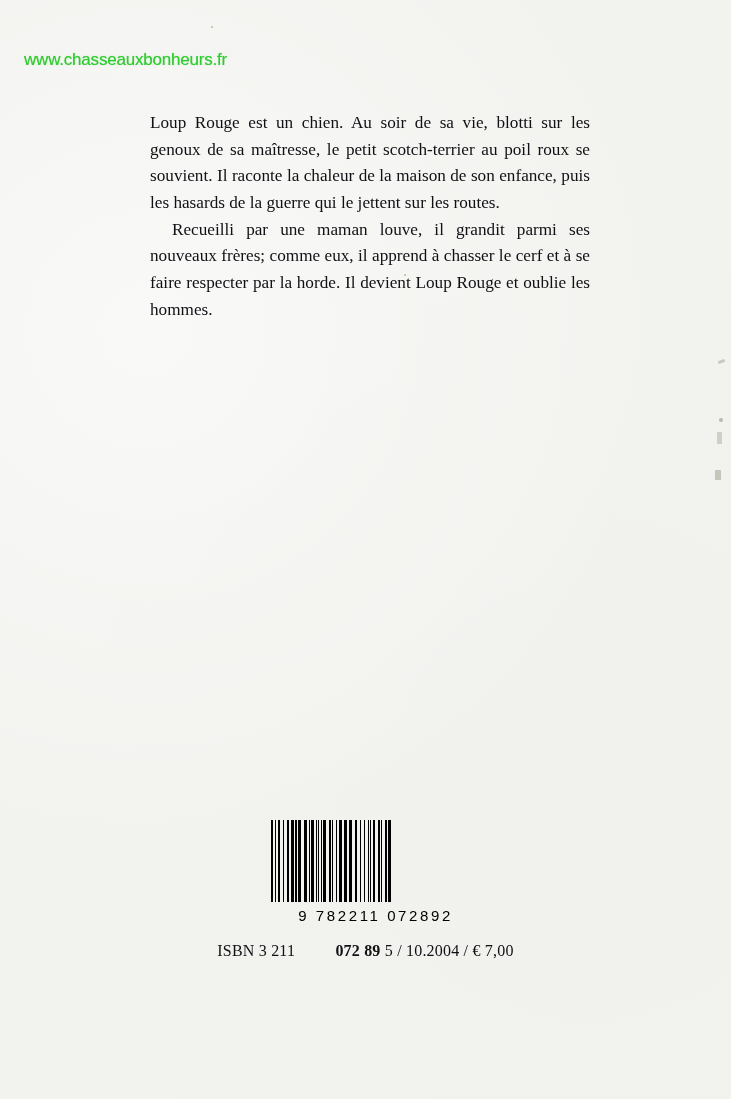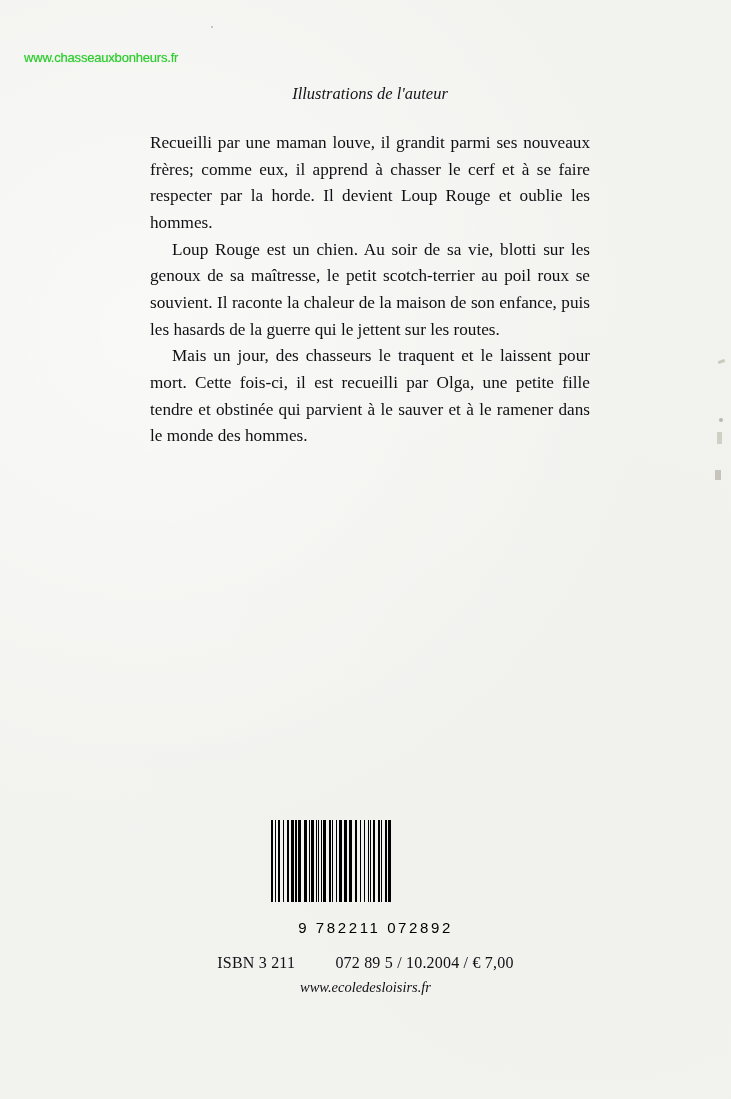--- a/index.html
+++ b/index.html
@@ -23,21 +23,21 @@
     background-image:
       radial-gradient(circle at 20% 30%, rgba(255,255,255,0.55) 0%, rgba(255,255,255,0) 55%),
       radial-gradient(circle at 80% 70%, rgba(240,241,236,0.6) 0%, rgba(240,241,236,0) 60%);
     box-sizing: border-box;
   }
   .watermark {
     position: absolute;
     left: 24px;
     top: 50px;
     font-family: "Liberation Sans", sans-serif;
-    font-size: 13px;
+    font-size: 17px;
     letter-spacing: -0.2px;
     color: #2ecc2e;
     text-shadow: 0 0 1px rgba(46,204,46,0.6);
     white-space: nowrap;
   }
   .content {
     position: absolute;
     left: 150px;
     top: 84px;
     width: 440px;
@@ -91,31 +91,31 @@
   .barcode .bars i {
     display: block;
     background: #000;
     height: 100%;
   }
   .barcode-digits {
     font-family: "Liberation Sans", sans-serif;
     font-size: 15px;
     letter-spacing: 2.6px;
     color: #000;
-    margin-top: 13px;
+    margin-top: 1px;
     padding-left: 20px;
   }
   .isbn-line {
     margin-top: 18px;
     font-size: 16px;
     color: #101015;
     letter-spacing: 0.2px;
   }
   .isbn-line b {
-    font-weight: normal;
+    font-weight: bold;
     margin-left: 36px;
   }
   .website-line {
     margin-top: 7px;
     font-size: 14.5px;
     font-style: italic;
     color: #101015;
   }
   .edge-mark {
     position: absolute;
@@ -144,27 +144,25 @@
   <div class="speck s1"></div>
   <div class="speck s2"></div>
 
   <div class="edge-mark m1"></div>
   <div class="edge-mark m2"></div>
   <div class="edge-mark m3"></div>
   <div class="edge-mark m4"></div>
 
   <div class="content">
     <div class="title-block">
-      <div class="book-subtitle">Illustrations de l'auteur</div>
     </div>
 
     <div class="blurb">
+      <p>Loup Rouge est un chien. Au soir de sa vie, blotti sur les genoux de sa maîtresse, le petit scotch-terrier au poil roux se souvient. Il raconte la chaleur de la maison de son enfance, puis les hasards de la guerre qui le jettent sur les routes.</p>
       <p>Recueilli par une maman louve, il grandit parmi ses nouveaux frères; comme eux, il apprend à chasser le cerf et à se faire respecter par la horde. Il devient Loup Rouge et oublie les hommes.</p>
-      <p>Loup Rouge est un chien. Au soir de sa vie, blotti sur les genoux de sa maîtresse, le petit scotch-terrier au poil roux se souvient. Il raconte la chaleur de la maison de son enfance, puis les hasards de la guerre qui le jettent sur les routes.</p>
-      <p>Mais un jour, des chasseurs le traquent et le laissent pour mort. Cette fois-ci, il est recueilli par Olga, une petite fille tendre et obstinée qui parvient à le sauver et à le ramener dans le monde des hommes.</p>
     </div>
   </div>
 
   <div class="barcode-area">
     <div class="barcode">
       <div class="bars" id="bars">
           <i style="width: 2px; background: rgb(0, 0, 0);"></i>
           <i style="width: 2px; background: transparent;"></i>
           <i style="width: 1px; background: rgb(0, 0, 0);"></i>
           <i style="width: 2px; background: transparent;"></i>
@@ -223,16 +221,15 @@
           <i style="width: 1px; background: rgb(0, 0, 0);"></i>
           <i style="width: 3px; background: transparent;"></i>
           <i style="width: 2px; background: rgb(0, 0, 0);"></i>
           <i style="width: 1px; background: transparent;"></i>
           <i style="width: 3px; background: rgb(0, 0, 0);"></i>
           <i style="width: 1px; background: transparent;"></i>
         </div>
     </div>
     <div class="barcode-digits">9 782211 072892</div>
     <div class="isbn-line"><span>ISBN 3 211 </span><b>072 89</b><span> 5 / 10.2004 / € 7,00</span></div>
-    <div class="website-line">www.ecoledesloisirs.fr</div>
   </div>
 
 </div>
 
 </body></html>

